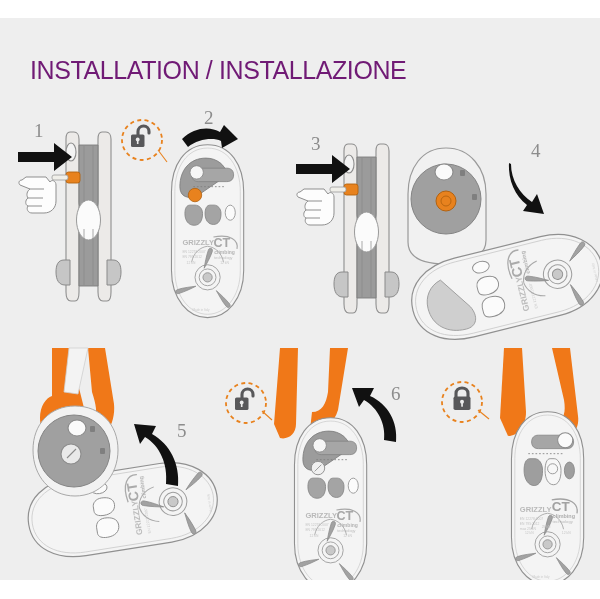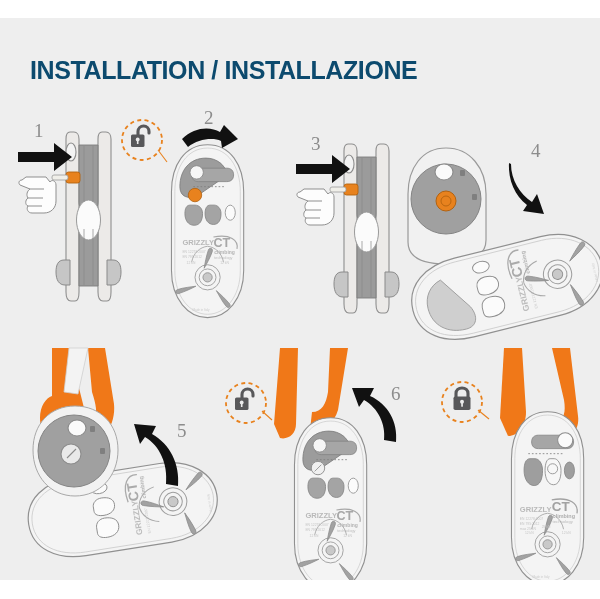--- a/index.html
+++ b/index.html
@@ -20,23 +20,23 @@
     position: absolute;
     left: 0; top: 18px;
     width: 600px; height: 562px;
     background: #eeeeee;
     overflow: hidden;
   }
   #title {
     position: absolute;
     left: 30px; top: 38px;
     font-size: 25px;
-    font-weight: bold;
+    font-weight: normal;
     letter-spacing: -0.4px;
-    color: #0c4a6e;
+    color: #701a75;
     font-family: "Liberation Sans", sans-serif;
     white-space: nowrap;
     z-index: 40;
   }
   .step-num {
     position: absolute;
     font-family: "Liberation Serif", serif;
     font-size: 19px;
     color: #8c8c8c;
     z-index: 30;

